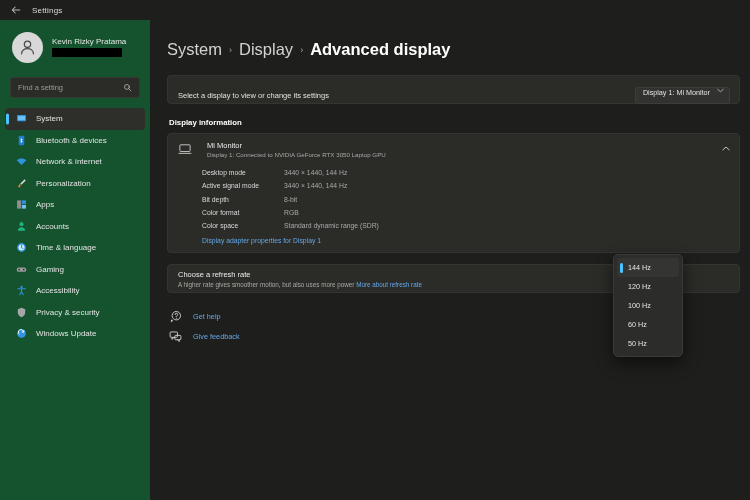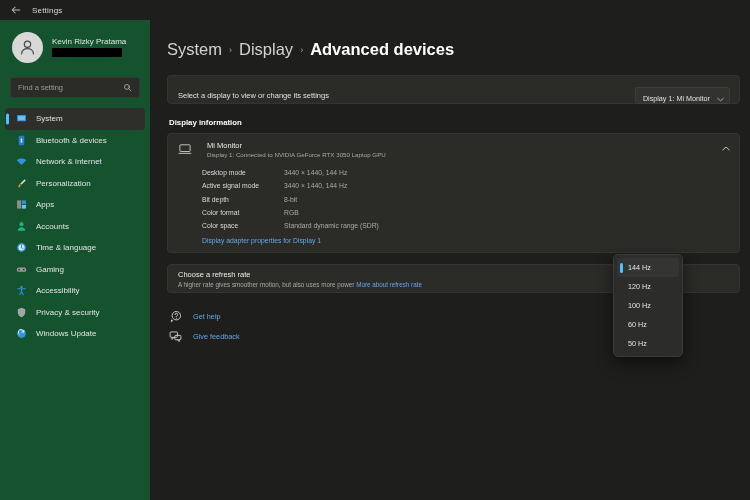--- a/index.html
+++ b/index.html
@@ -46,21 +46,21 @@
   .content { flex: 1; min-width: 0; padding: 0 10px 0 17px; overflow: hidden; position: relative; }
   .breadcrumb { display: flex; align-items: baseline; gap: 7px; padding-top: 20px; padding-bottom: 16px; }
   .bc-item { font-size: 16.5px; color: #d3d3d3; font-weight: 400; }
   .bc-item.current { color: #ffffff; font-weight: bold; }
   .bc-sep { font-size: 9px; color: #a9a9a9; position: relative; top: -2px; }
 
   .card { background: #2b2b28; border: 1px solid #343431; border-radius: 4px; }
 
   .selector-row { height: 29px; display: flex; align-items: center; justify-content: space-between; padding: 12px 9px 0 10px; }
   .selector-label { font-size: 7.5px; color: #e0e0e0; }
-  .combo { height: 17px; min-width: 88px; background: #323230; border: 1px solid #3d3d3a; border-radius: 3px; display: flex; align-items: flex-end; justify-content: space-between; padding: 0 5px 0 7px; gap: 7px; cursor: default; }
+  .combo { height: 17px; min-width: 88px; background: #323230; border: 1px solid #3d3d3a; border-radius: 3px; display: flex; align-items: flex-start; justify-content: space-between; padding: 0 5px 0 7px; gap: 7px; cursor: default; }
   .combo-text { font-size: 7.2px; color: #e2e2e2; white-space: nowrap; }
   .combo-caret { font-size: 6px; color: #bdbdbd; line-height: 1; }
 
   .section-title { font-size: 7.8px; color: #ffffff; font-weight: bold; margin: 14px 0 6px 2px; }
 
   .info-card { padding: 0; }
   .info-head { height: 30px; display: flex; align-items: center; padding: 0 9px 0 10px; gap: 15px; }
   .monitor-ico { width: 14px; height: 14px; flex: 0 0 14px; color: #c9c9c9; }
   .monitor-ico svg { width: 14px; height: 14px; display: block; }
   .info-head-text { flex: 1; display: flex; flex-direction: column; gap: 1px; }
@@ -251,21 +251,21 @@
       </div>
     </div>
 
     <div class="content">
 
       <div class="breadcrumb">
         <span class="bc-item">System</span>
         <span class="bc-sep">›</span>
         <span class="bc-item">Display</span>
         <span class="bc-sep">›</span>
-        <span class="bc-item current">Advanced devices</span>
+        <span class="bc-item current">Advanced display</span>
       </div>
 
       <div class="card selector-row">
         <span class="selector-label">Select a display to view or change its settings</span>
         <div class="combo">
           <span class="combo-text">Display 1: Mi Monitor</span>
           <span class="combo-caret">
             <svg width="7" height="5" viewBox="0 0 10 6" fill="none" stroke="#bdbdbd" stroke-width="1.2" stroke-linecap="round" stroke-linejoin="round">
                 <path d="M1 1.3L5 4.8 9 1.3"></path>
               </svg>

